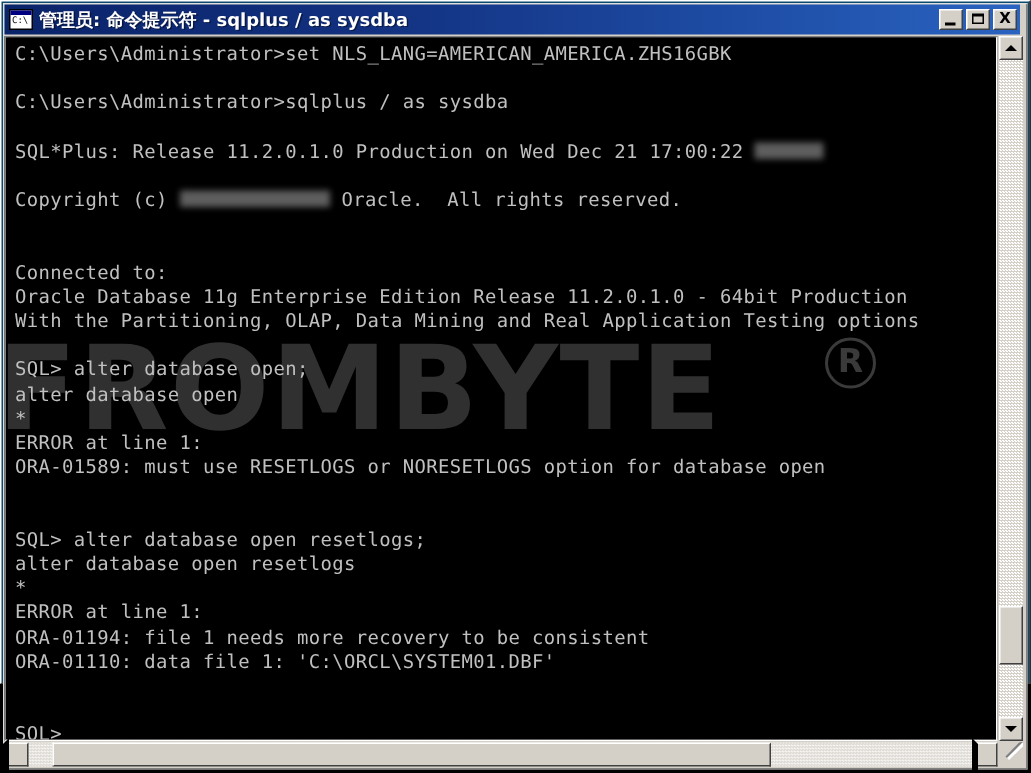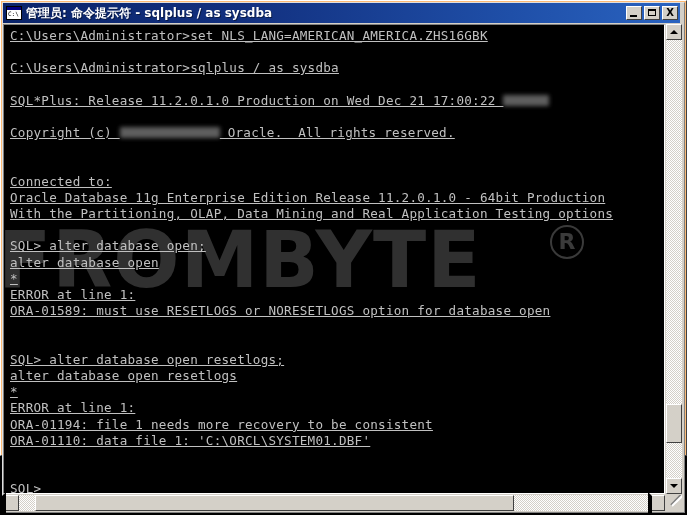--- a/index.html
+++ b/index.html
@@ -14,21 +14,21 @@
     font-family: "DejaVu Sans Mono", monospace;
   }
 
   
   .window {
     position: absolute;
     left: 0; top: 0;
     width: 687px;
     height: 456px;
     box-sizing: border-box;
-    background: #fdba74;
+    background: #0c4a6e;
     border-top: 1px solid #ffffff;
     border-left: 1px solid #ffffff;
     border-right: 1px solid #404040;
     border-bottom: 1px solid #404040;
   }
   .window-inner {
     position: absolute;
     left: 1px; top: 1px;
     width: 683px;
     height: 511px;
@@ -214,21 +214,20 @@
     color: #c0c0c0;
     font-family: "DejaVu Sans Mono", "Liberation Mono", monospace;
     font-size: 12.6px;
     line-height: 16.2px;
     white-space: pre;
     letter-spacing: 0.25px;
   }
   .console-text .line {
     height: 16.2px;
     white-space: pre;
-    text-decoration: underline;
   }
   .redact {
     display: inline-block;
     color: transparent;
     position: relative;
     vertical-align: baseline;
     padding-left: 14px;
   }
   .redact::after {
     content: "";

